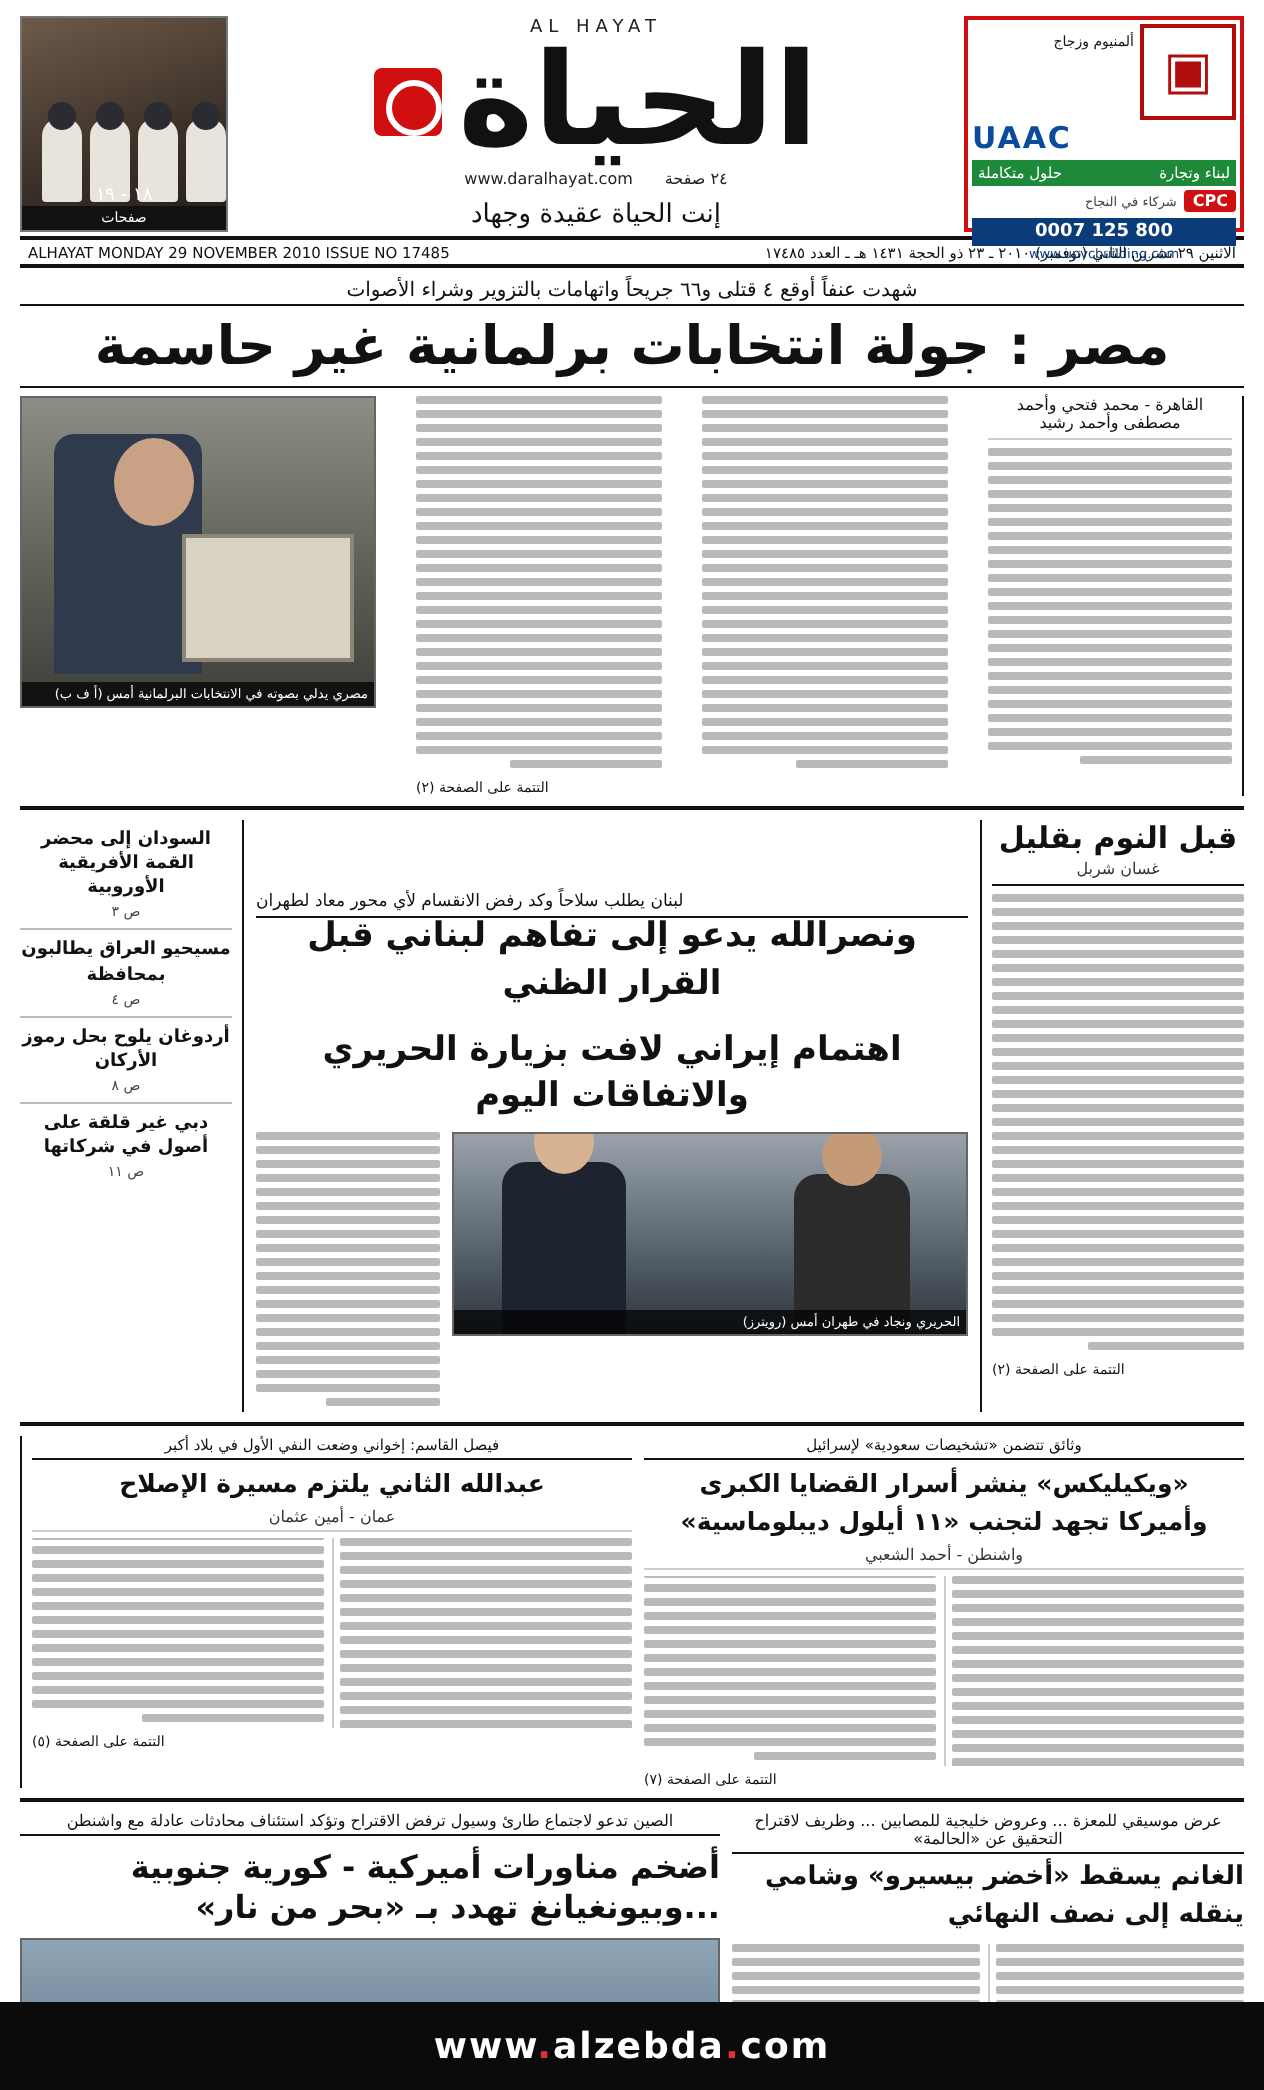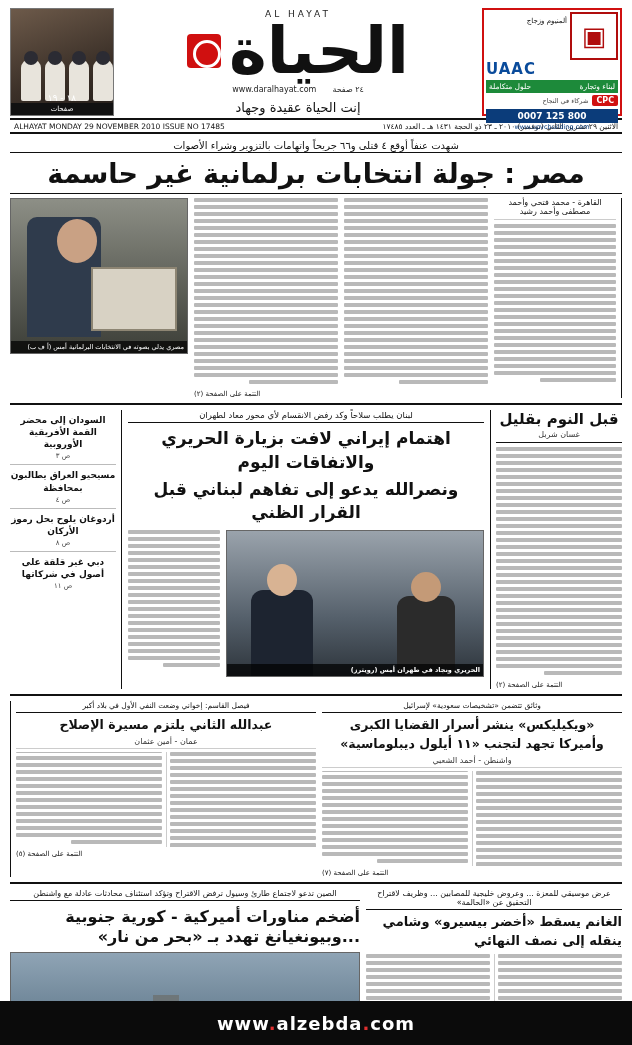--- a/index.html
+++ b/index.html
@@ -97,21 +97,21 @@
   .lead-wrap { margin: 4px 10px 0 10px; }
   .kicker {
     font-size: 10px; color:#111; text-align:center; padding:2px 0 1px;
     border-bottom:1px solid #111;
   }
   .headline-main {
     font-size: 27px; font-weight: bold; color:#111; text-align:center;
     padding: 5px 0 4px; letter-spacing: 0px;
   }
   .lead-cols {
-    display:flex; flex-direction: row; gap:6px;
+    display:flex; flex-direction: row; gap:20px;
     border-top: 1px solid #111; padding-top:4px;
   }
   .lead-photo {
     width: 178px; height: 156px;
     border:1px solid #666;
     background: linear-gradient(180deg,#8d8f86,#5f6159 55%,#3c3e38);
     position:relative; overflow:hidden;
   }
   .lp-person{position:absolute; left:16px; top:18px; width:74px; height:120px; background:#2f3b4c; border-radius:10px 10px 0 0;}
   .lp-head{position:absolute; left:30px; top:2px; width:40px; height:44px; background:#c9a184; border-radius:50%;}
@@ -135,26 +135,25 @@
     margin: 0 10px;
   }
   .mid-left-col { width: 110px; border-left:1px solid #111; padding-left:5px; }
   .mid-center { flex:1; }
   .mid-right { width: 148px; border-right:1px solid #111; padding-right:5px;}
   .brief {
     border-bottom:1px solid #bbb; padding:4px 0; text-align:center;
   }
   .brief h4 { margin:0 0 2px; font-size:9px; font-weight:bold; color:#111; line-height:1.35;}
   .brief .pg { font-size:7px; color:#444;}
-  .mid-kicker { font-size:8.5px; text-align:center; color:#111; border-bottom:1px solid #111; padding-bottom:2px;}
+  .mid-kicker { font-size:8.5px; text-align:left; color:#111; border-bottom:1px solid #111; padding-bottom:2px;margin-top:36px;}
   .mid-head { font-size:17px; font-weight:bold; text-align:center; color:#111; line-height:1.4; padding:4px 2px 5px;}
   .mid-photo {
-    height: 147px; border:1px solid #666; margin-bottom:4px; position:relative; overflow:hidden;
+    height: 102px; border:1px solid #666; margin-bottom:4px; position:relative; overflow:hidden;
     background: linear-gradient(180deg,#9aa3ac,#55606b 60%,#2e353c);
-    font-weight: bold;
   }
   .mh-a{position:absolute; left:24px; bottom:0; width:62px; height:86px; background:#1d2430; border-radius:12px 12px 0 0;}
   .mh-a:before{content:""; position:absolute; left:16px; top:-26px; width:30px; height:32px; background:#d8b393; border-radius:50%;}
   .mh-b{position:absolute; right:28px; bottom:0; width:58px; height:80px; background:#2b2b2b; border-radius:12px 12px 0 0;}
   .mh-b:before{content:""; position:absolute; left:14px; top:-24px; width:30px; height:30px; background:#c49a77; border-radius:50%;}
   .mh-cap{position:absolute; bottom:0; left:0; right:0; background:rgba(0,0,0,.72); color:#fff; font-size:6.5px; padding:2px 3px; text-align:right;}
   .op-title { font-size:15px; font-weight:bold; text-align:center; color:#111; }
   .op-author { font-size:8px; text-align:center; color:#333; border-bottom:1px solid #111; padding:2px 0 3px; margin-bottom:4px;}
 
   
@@ -399,22 +398,22 @@
           <div class="fakeline"></div>
         <div class="fakeline"></div>
           <div class="fakeline"></div>
           <div class="fakeline s"></div>
       </div>
       <div class="cont-note">التتمة على الصفحة (٢)</div>
     </div>
 
     <div class="mid-center">
       <div class="mid-kicker">لبنان يطلب سلاحاً وكد رفض الانقسام لأي محور معاد لطهران</div>
+      <div class="mid-head" style="margin-top:-6px;">ونصرالله يدعو إلى تفاهم لبناني قبل القرار الظني</div>
       <div class="mid-head">اهتمام إيراني لافت بزيارة الحريري والاتفاقات اليوم</div>
-      <div class="mid-head" style="margin-top:-6px;">ونصرالله يدعو إلى تفاهم لبناني قبل القرار الظني</div>
       <div style="display:flex; gap:6px;">
         <div class="mid-photo" style="flex:1;">
           <div class="mh-a"></div>
           <div class="mh-b"></div>
           <div class="mh-cap">الحريري ونجاد في طهران أمس (رويترز)</div>
         </div>
         <div style="width:92px;" class="lines">
           <div class="fakeline"></div>
             <div class="fakeline"></div>
             <div class="fakeline"></div>

